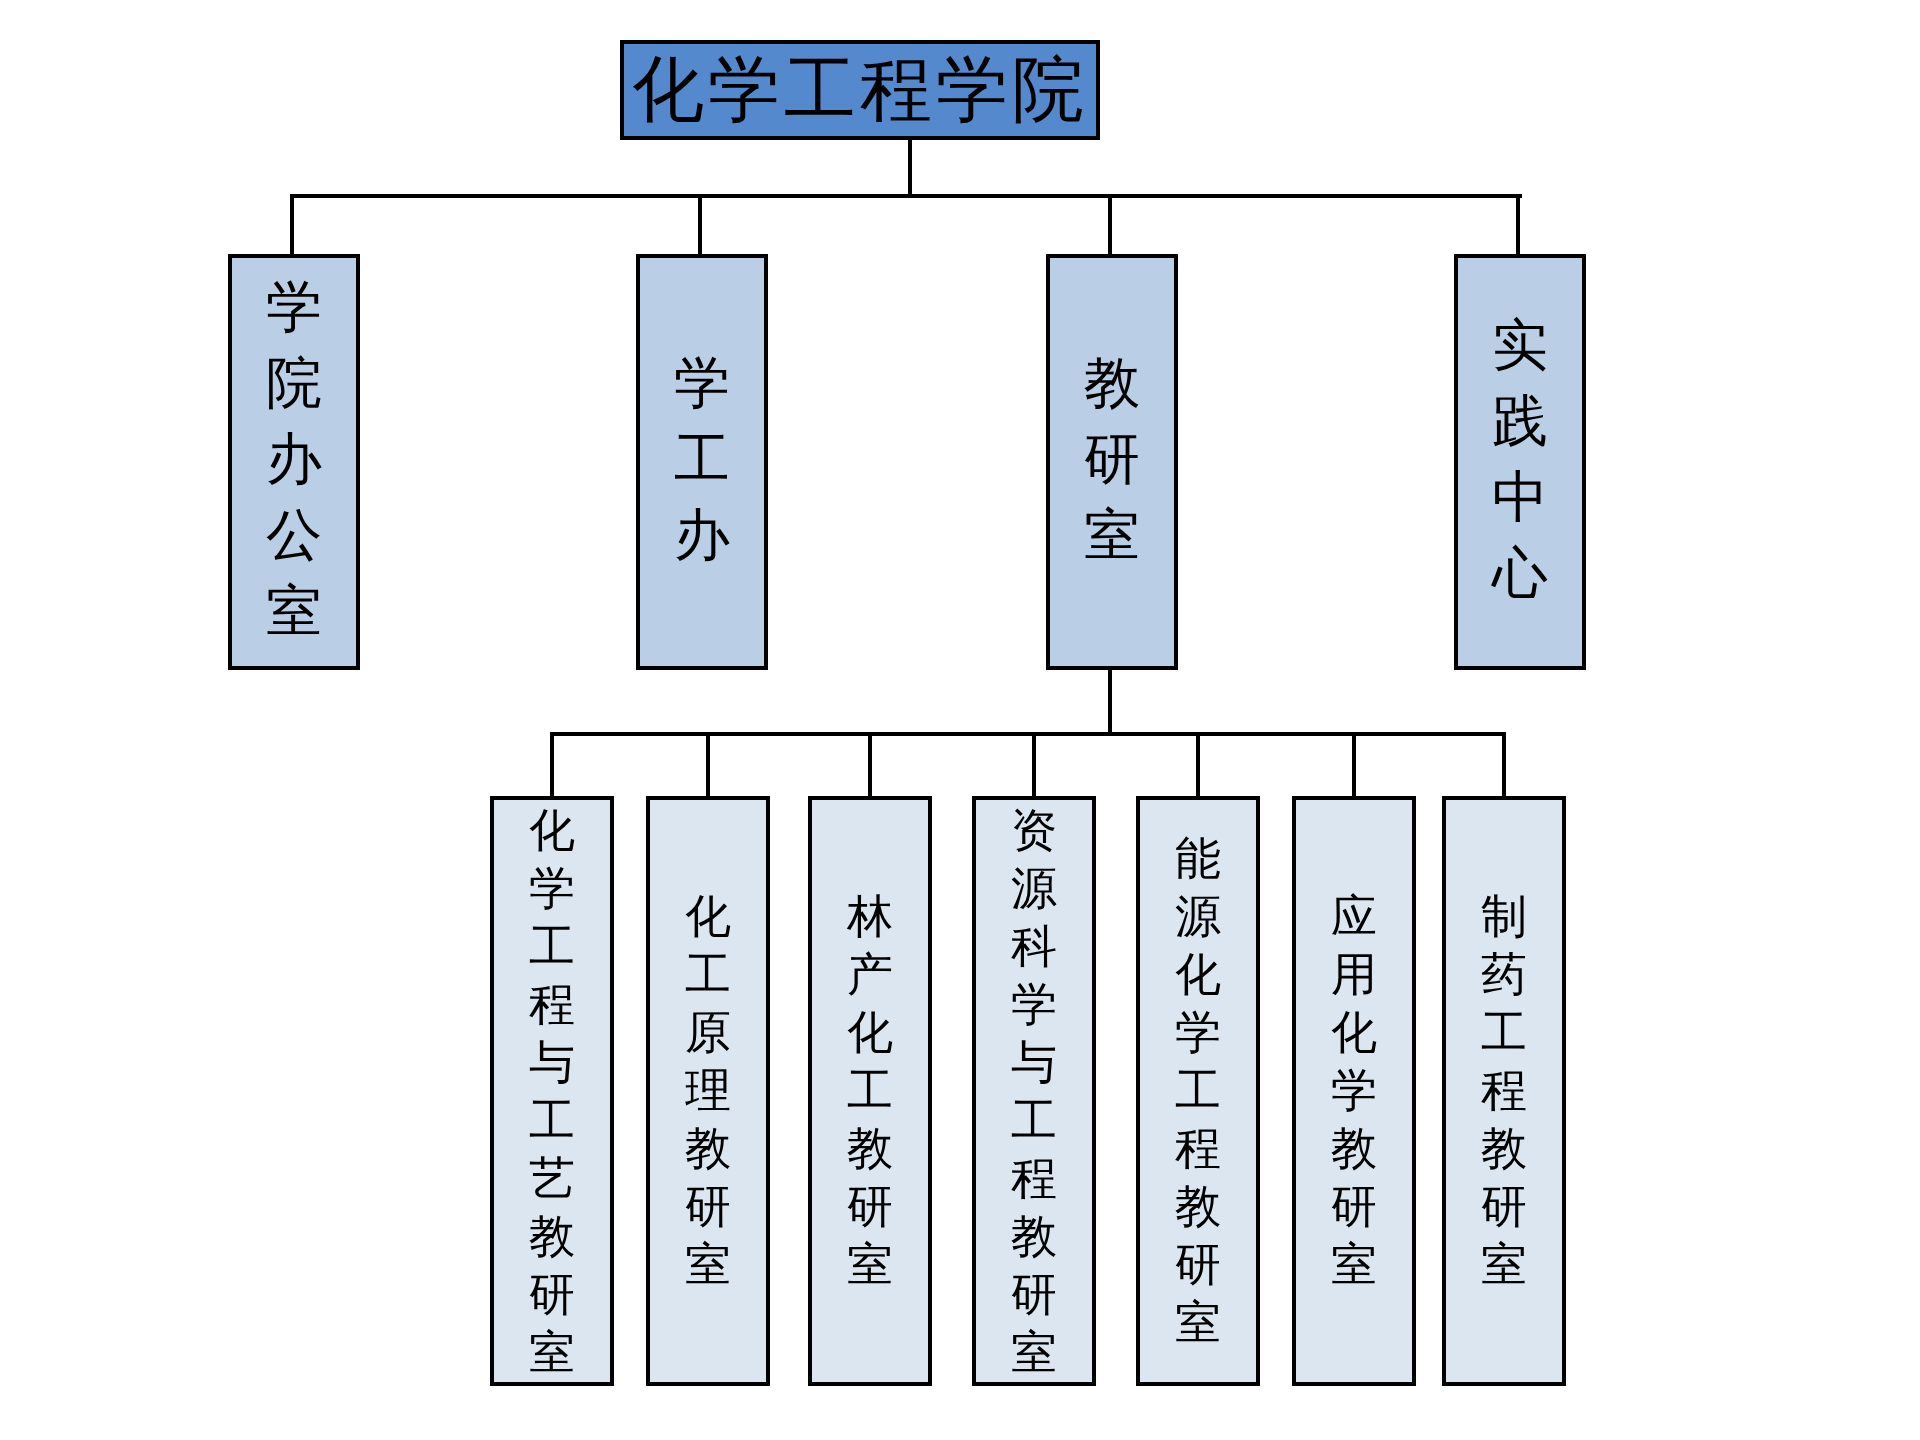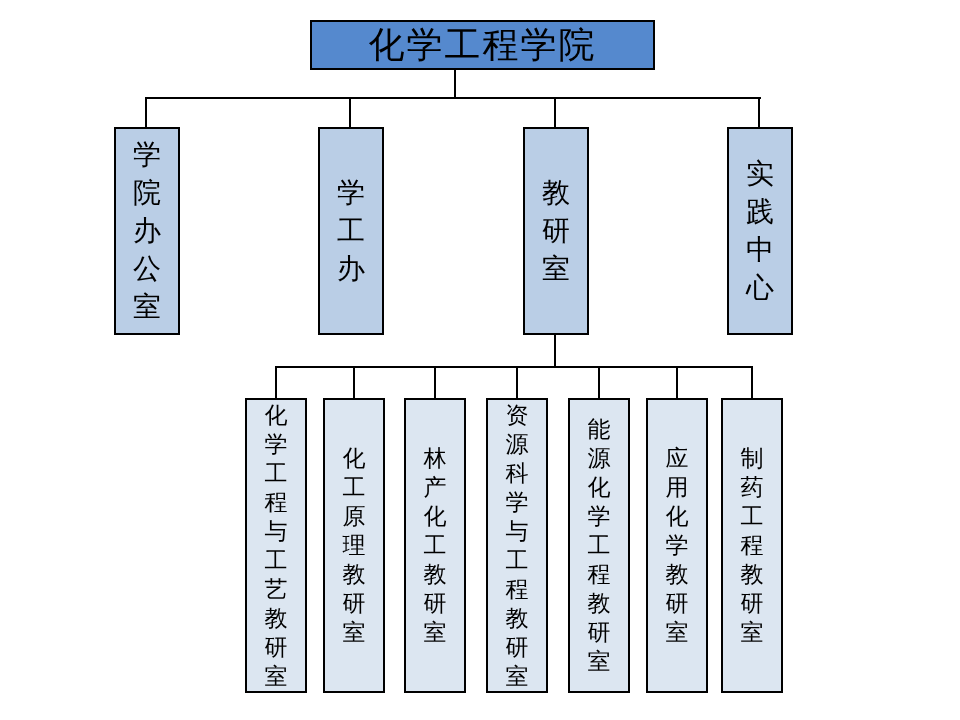--- a/index.html
+++ b/index.html
@@ -21,21 +21,21 @@
     border: 2px solid var(--border-color, #000000);
     color: #000000;
     display: flex;
     flex-direction: column;
     align-items: center;
     justify-content: center;
     text-align: center;
   }
   .node.root {
     left: 310px; top: 20px;
-    width: 345px; height: 50px;
+    width: 240px; height: 50px;
     background: var(--root-fill, #5589CE);
     font-size: 36px;
     letter-spacing: 2px;
     white-space: nowrap;
   }
   .node.l2 {
     top: 127px;
     width: 66px; height: 208px;
     background: var(--l2-fill, #BACEE6);
     font-size: 28px;

